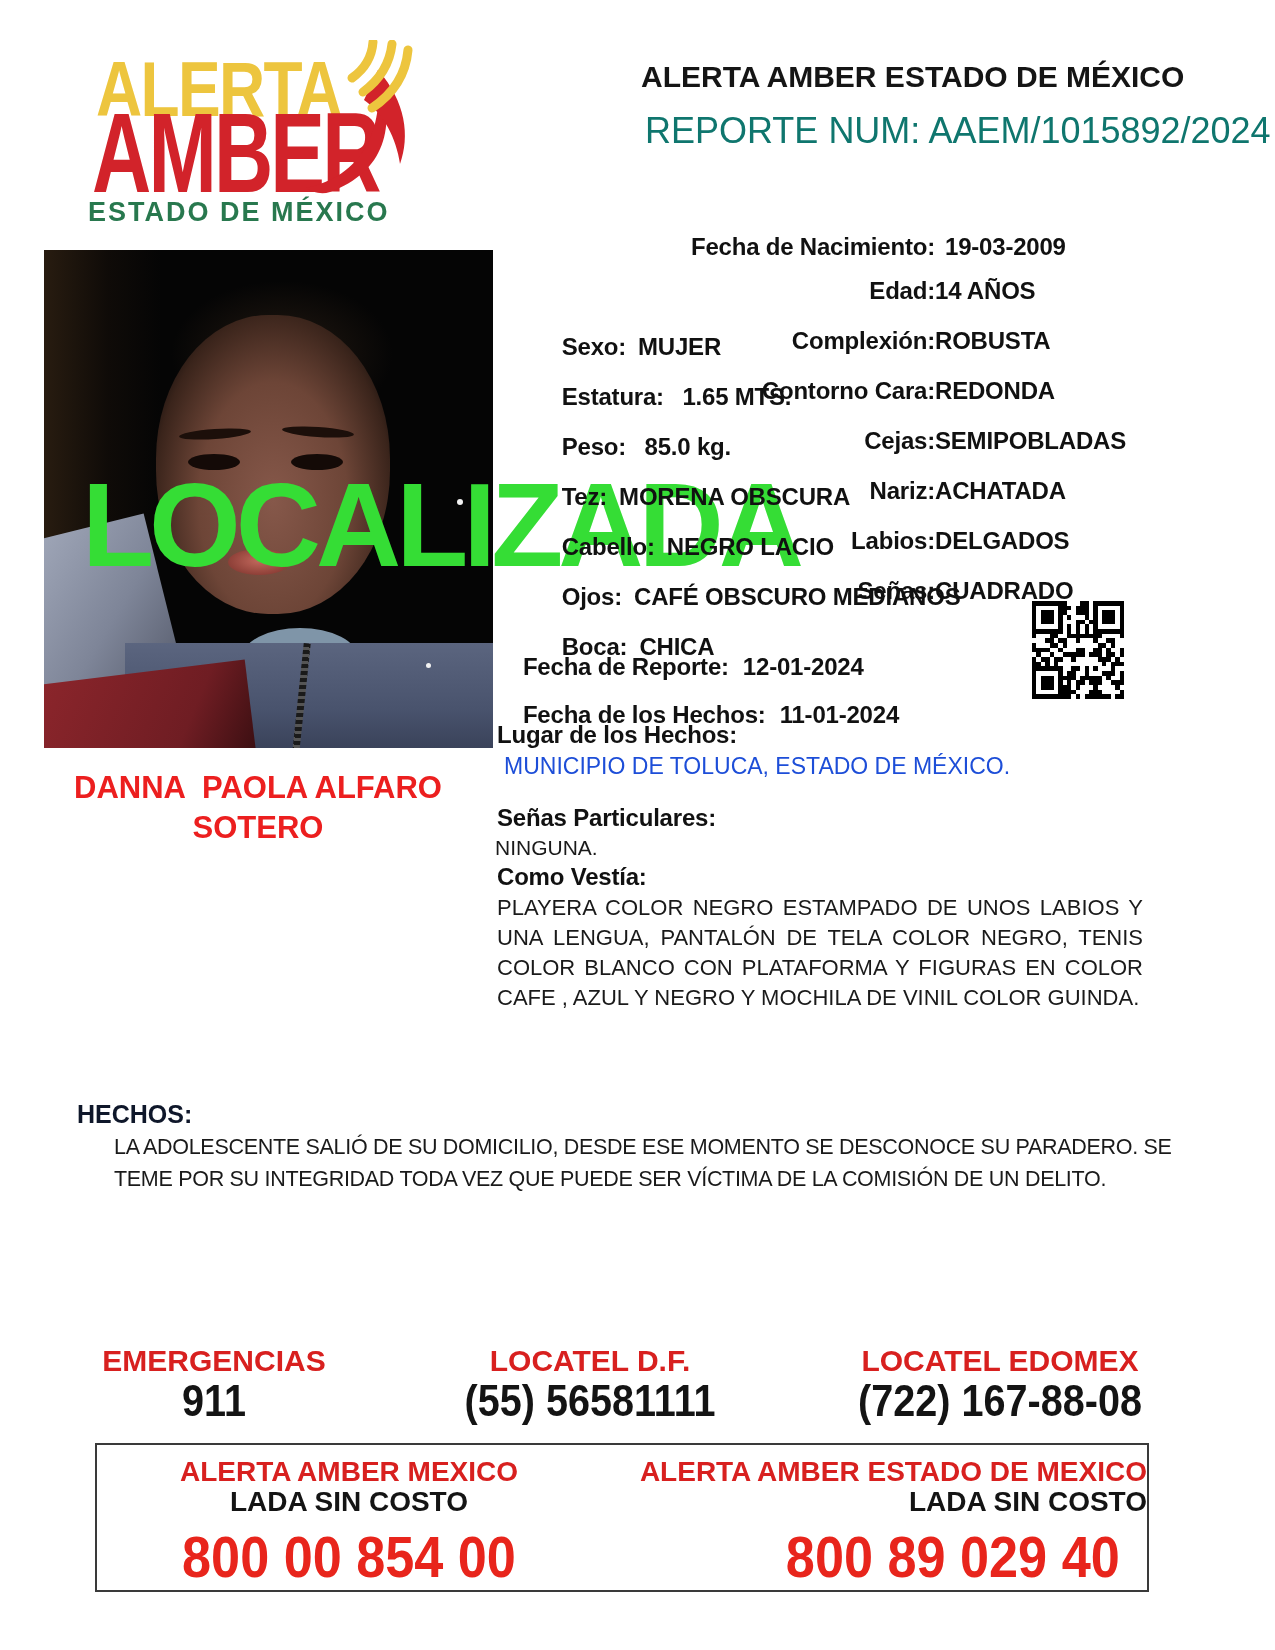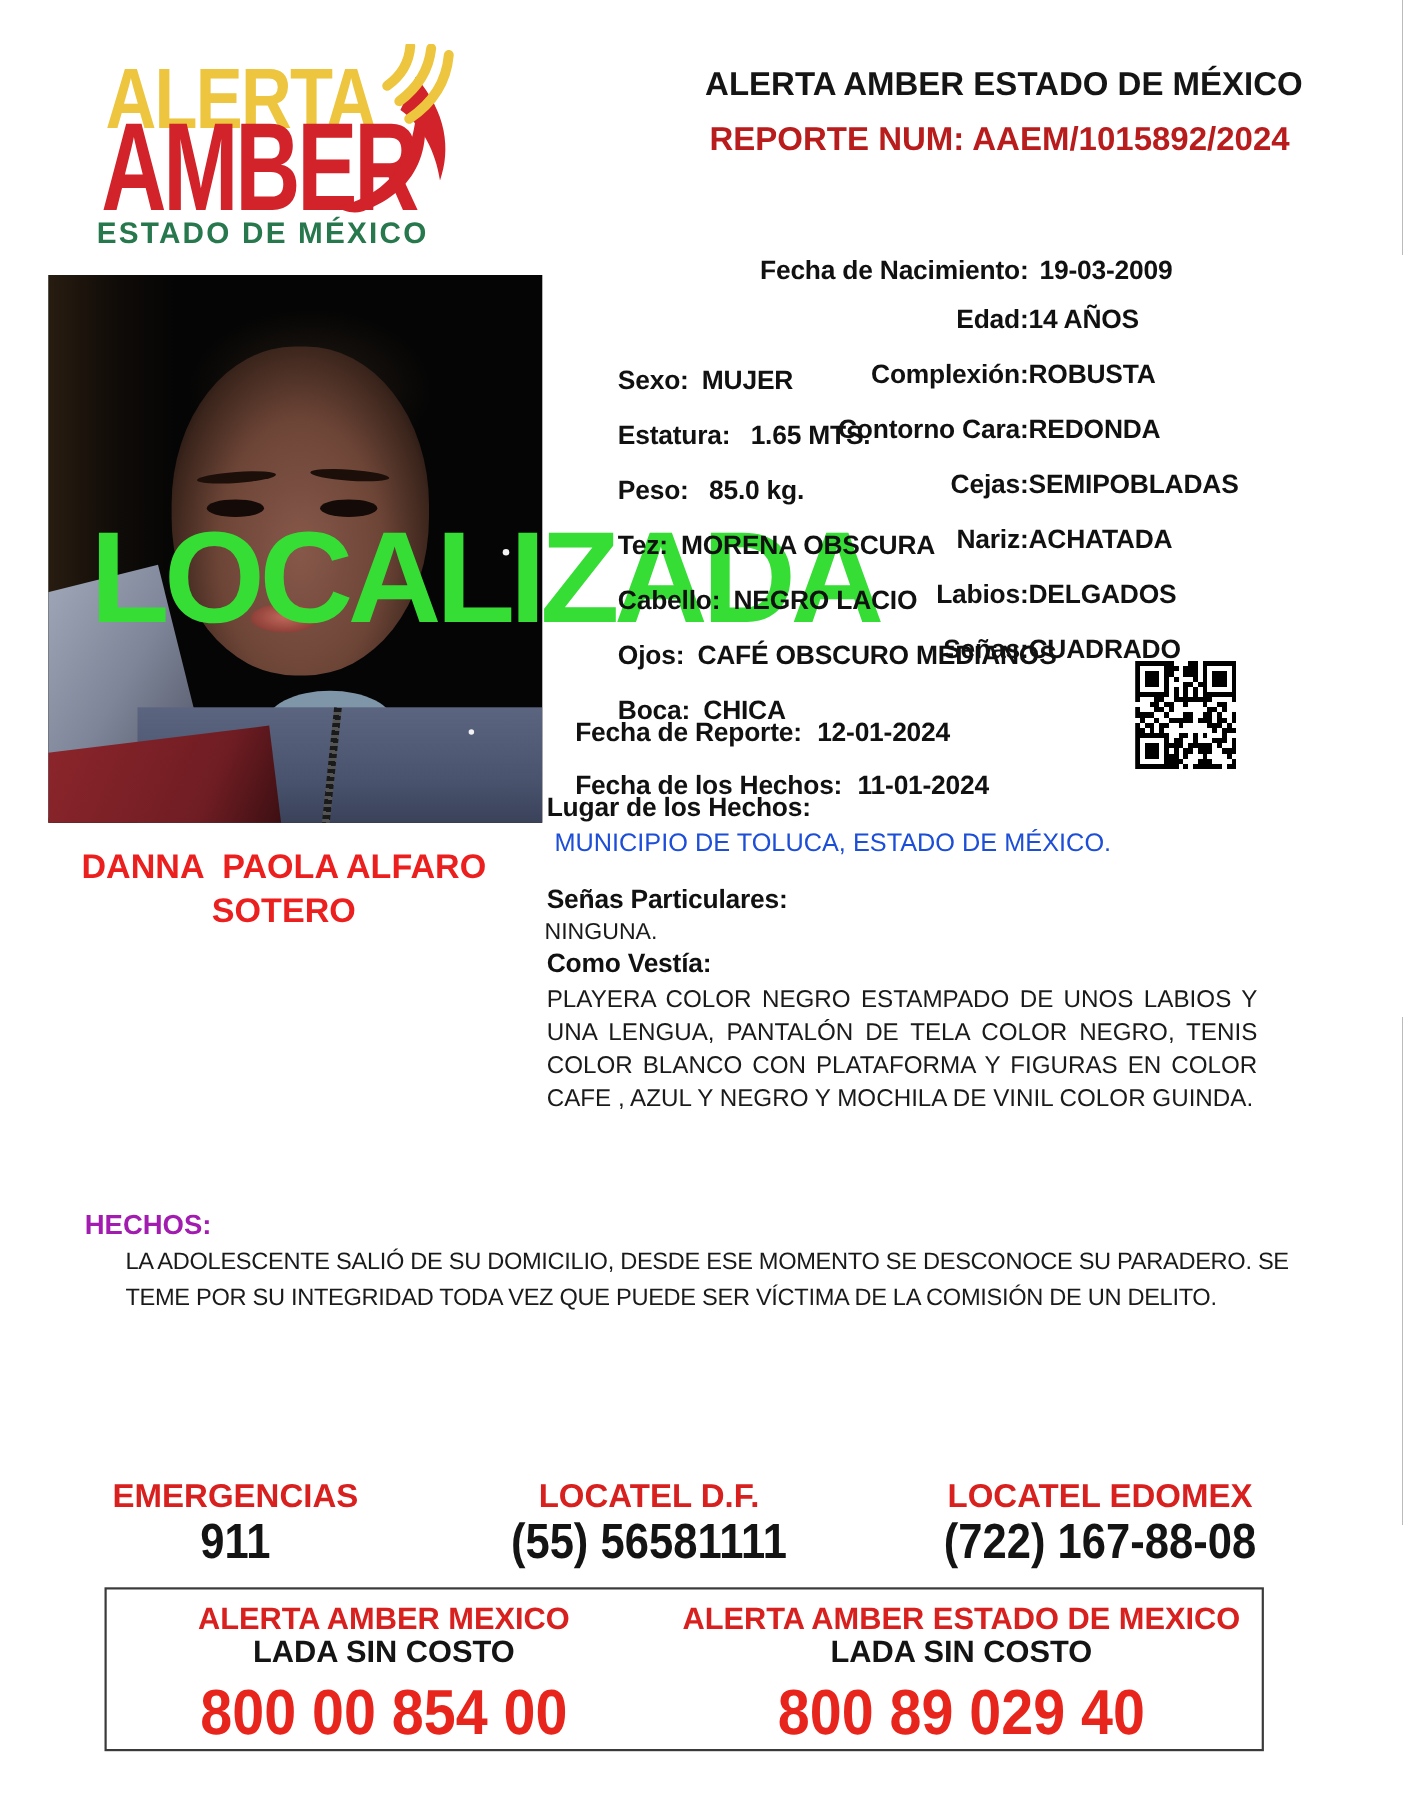--- a/index.html
+++ b/index.html
@@ -10,21 +10,21 @@
   .abs{position:absolute;}
   
   .logo-alerta{left:96px;top:50px;font-weight:bold;font-size:78px;line-height:1;color:#EDC53E;
     letter-spacing:-2px;transform:scaleX(0.82);transform-origin:left top;}
   .logo-amber{left:92px;top:96px;font-weight:bold;font-size:114px;line-height:1;color:#D2232A;
     letter-spacing:-4px;transform:scaleX(0.72);transform-origin:left top;}
   .logo-estado{left:88px;top:197px;font-weight:bold;font-size:27px;color:#28784E;letter-spacing:2px;}
   .logo-waves{left:300px;top:40px;width:115px;height:160px;}
   
   .title1{left:641px;top:60px;font-weight:bold;font-size:30px;color:#151515;}
-  .title2{left:645px;top:110px;font-weight:bold;font-size:30px;color:#b91c1c;}
+  .title2{left:645px;top:110px;font-weight:normal;font-size:36px;color:#0f766e;}
   
   .photo{left:44px;top:250px;width:449px;height:498px;background:#050505;overflow:hidden;z-index:1;}
   .photo>div{position:absolute;}
   .ph-wall{left:0;top:0;width:26%;height:100%;
     background:linear-gradient(to right,rgba(46,32,18,0.85),rgba(30,20,12,0.4) 55%,rgba(0,0,0,0));}
   .ph-crown{left:28%;top:6%;width:50%;height:30%;border-radius:50%;
     background:radial-gradient(ellipse at 50% 50%,#241a12 0%,rgba(10,6,4,0) 70%);}
   .ph-face{left:25%;top:13%;width:52%;height:60%;border-radius:48%;
     background:radial-gradient(ellipse at 50% 62%,#86584a 0%,#6d4537 45%,#3a241b 72%,rgba(8,4,2,0) 88%);}
   .ph-brow{width:72px;height:10px;border-radius:50%;background:#1c0f0a;transform:rotate(-4deg);}
@@ -68,36 +68,36 @@
   .single{left:497px;z-index:10;}
   .single .val{margin-left:14px;}
   .plain23{font-weight:normal;font-size:23px;color:#1d4ed8;}
   .plain21{font-weight:normal;font-size:21px;color:#1a1a1a;}
   .clothing-para{left:497px;top:893px;width:646px;font-weight:normal;font-size:22px;line-height:30px;
     color:#1a1a1a;text-align:justify;z-index:10;}
   
   .qr{left:1032px;top:601px;width:92px;height:98px;background:#fff;z-index:10;}
   .qr svg{display:block;fill:#000;}
   
-  .hechos-label{left:77px;top:1100px;font-weight:bold;font-size:25px;color:#a21caf;}
+  .hechos-label{left:77px;top:1100px;font-weight:bold;font-size:25px;color:#0f172a;}
   .hechos-para{left:77px;top:1131px;width:1068px;font-weight:normal;font-size:21.5px;line-height:32px;
     letter-spacing:-0.3px;color:#1a1a1a;margin-left:37px;}
   
   .contact{top:1335px;text-align:center;margin-top:10px;}
   .contact .clabel{font-weight:bold;font-size:30px;color:#D8201F;line-height:32px;}
   .contact .cnumber{font-weight:bold;font-size:45px;color:#141414;line-height:46px;margin-top:1px;
     transform:scaleX(0.88);transform-origin:center top;}
   .contact.c1{left:64px;width:300px;}
   .contact.c2{left:420px;width:340px;}
   .contact.c3{left:820px;width:360px;}
   
   .fbox{left:95px;top:1443px;width:1050px;height:145px;border:2px solid #3a3a3a;display:flex;z-index:2;}
   .fcol{text-align:center;padding-top:12px;}
   .fcol.f1{width:48%;}
-  .fcol.f2{width:52%;}
+  .fcol.f2{width:52%;text-align:right;}
   .ftitle{font-weight:bold;font-size:28px;line-height:30px;color:#D8201F;}
   .fsub{font-weight:bold;font-size:28px;line-height:30px;color:#141414;}
   .fnumber{font-weight:bold;font-size:58px;line-height:60px;color:#E8251C;margin-top:10px;
     transform:scaleX(0.9);transform-origin:center top;}
 </style>
 </head>
 <body>
 
 <div class="page">
 

